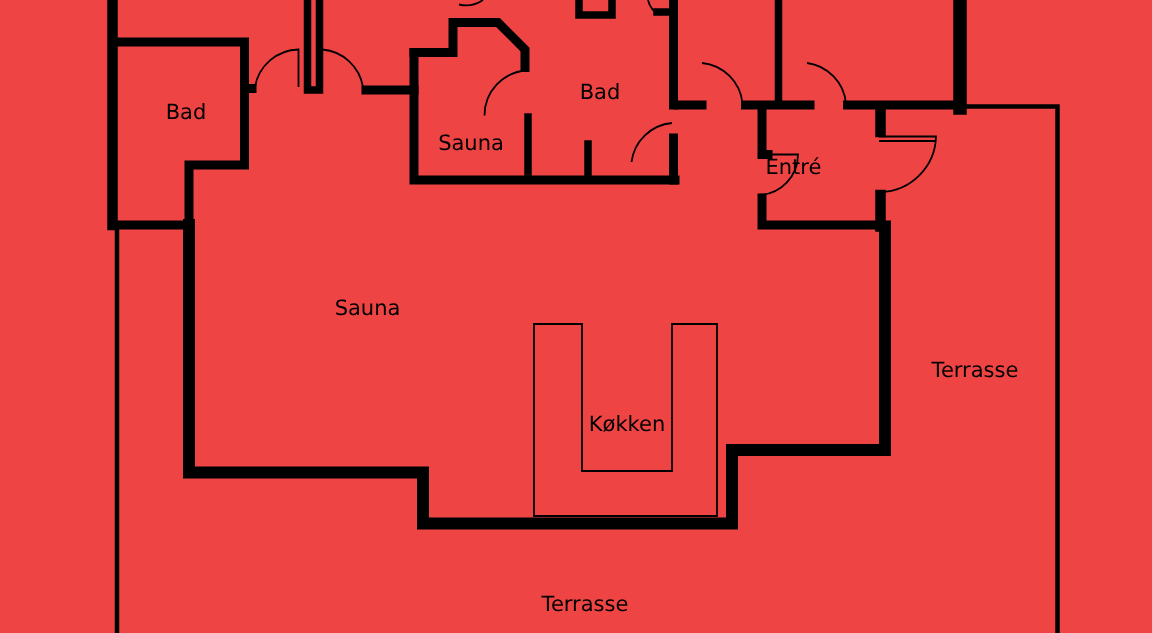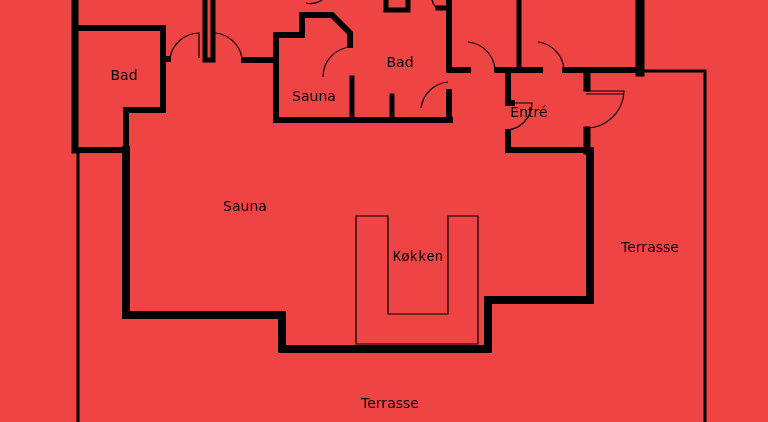--- a/index.html
+++ b/index.html
@@ -61,16 +61,16 @@
     <g fill="none" stroke="#000" stroke-width="1.2">
       <path d="M356 216 H388 V314 H448 V216 H478 V344 H356 Z"></path>
     </g>
   </svg>
 
   <div class="lbl" style="left:124px; top:75px;">Bad</div>
   <div class="lbl" style="left:314px; top:96px;">Sauna</div>
   <div class="lbl" style="left:400px; top:62px;">Bad</div>
   <div class="lbl" style="left:529px; top:112px;">Entré</div>
   <div class="lbl" style="left:245px; top:206px;">Sauna</div>
-  <div class="lbl" style="left:418px; top:257px;font-family:Liberation Mono, monospace;">Køkken</div>
+  <div class="lbl" style="left:418px; top:283px;">Køkken</div>
   <div class="lbl" style="left:650px; top:247px;">Terrasse</div>
   <div class="lbl" style="left:390px; top:403px;">Terrasse</div>
 </div>
 
 </body></html>

